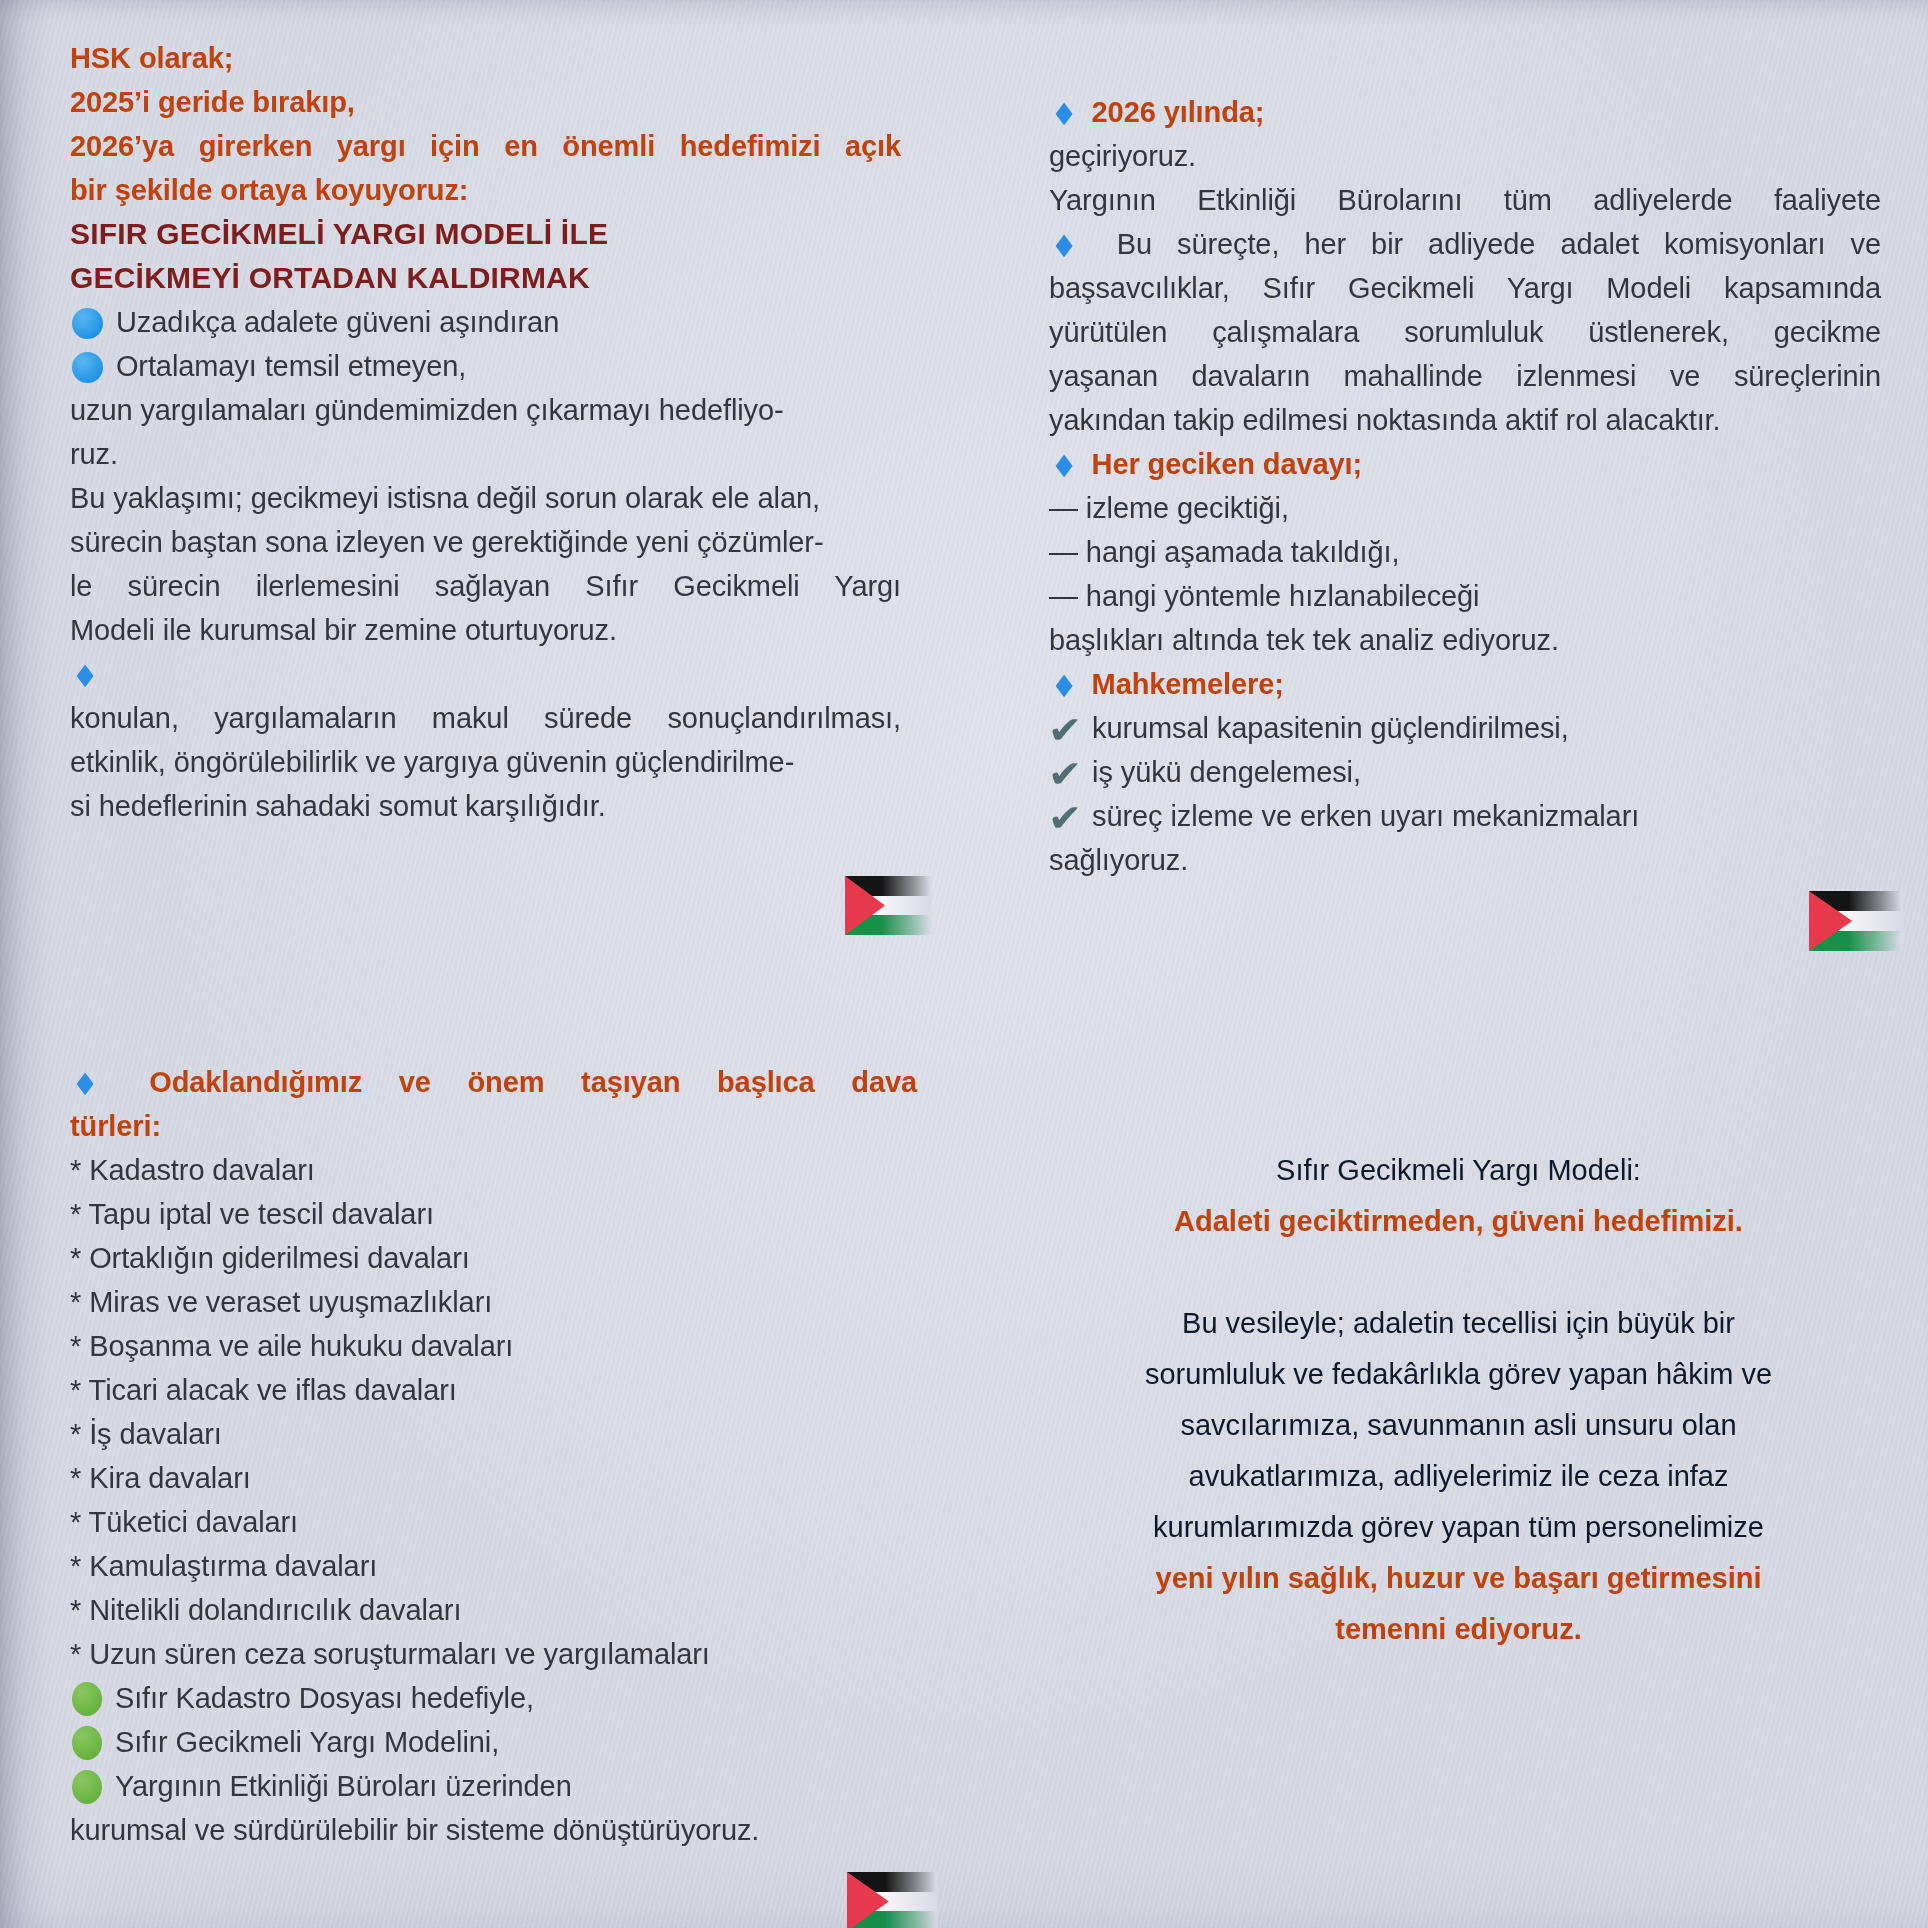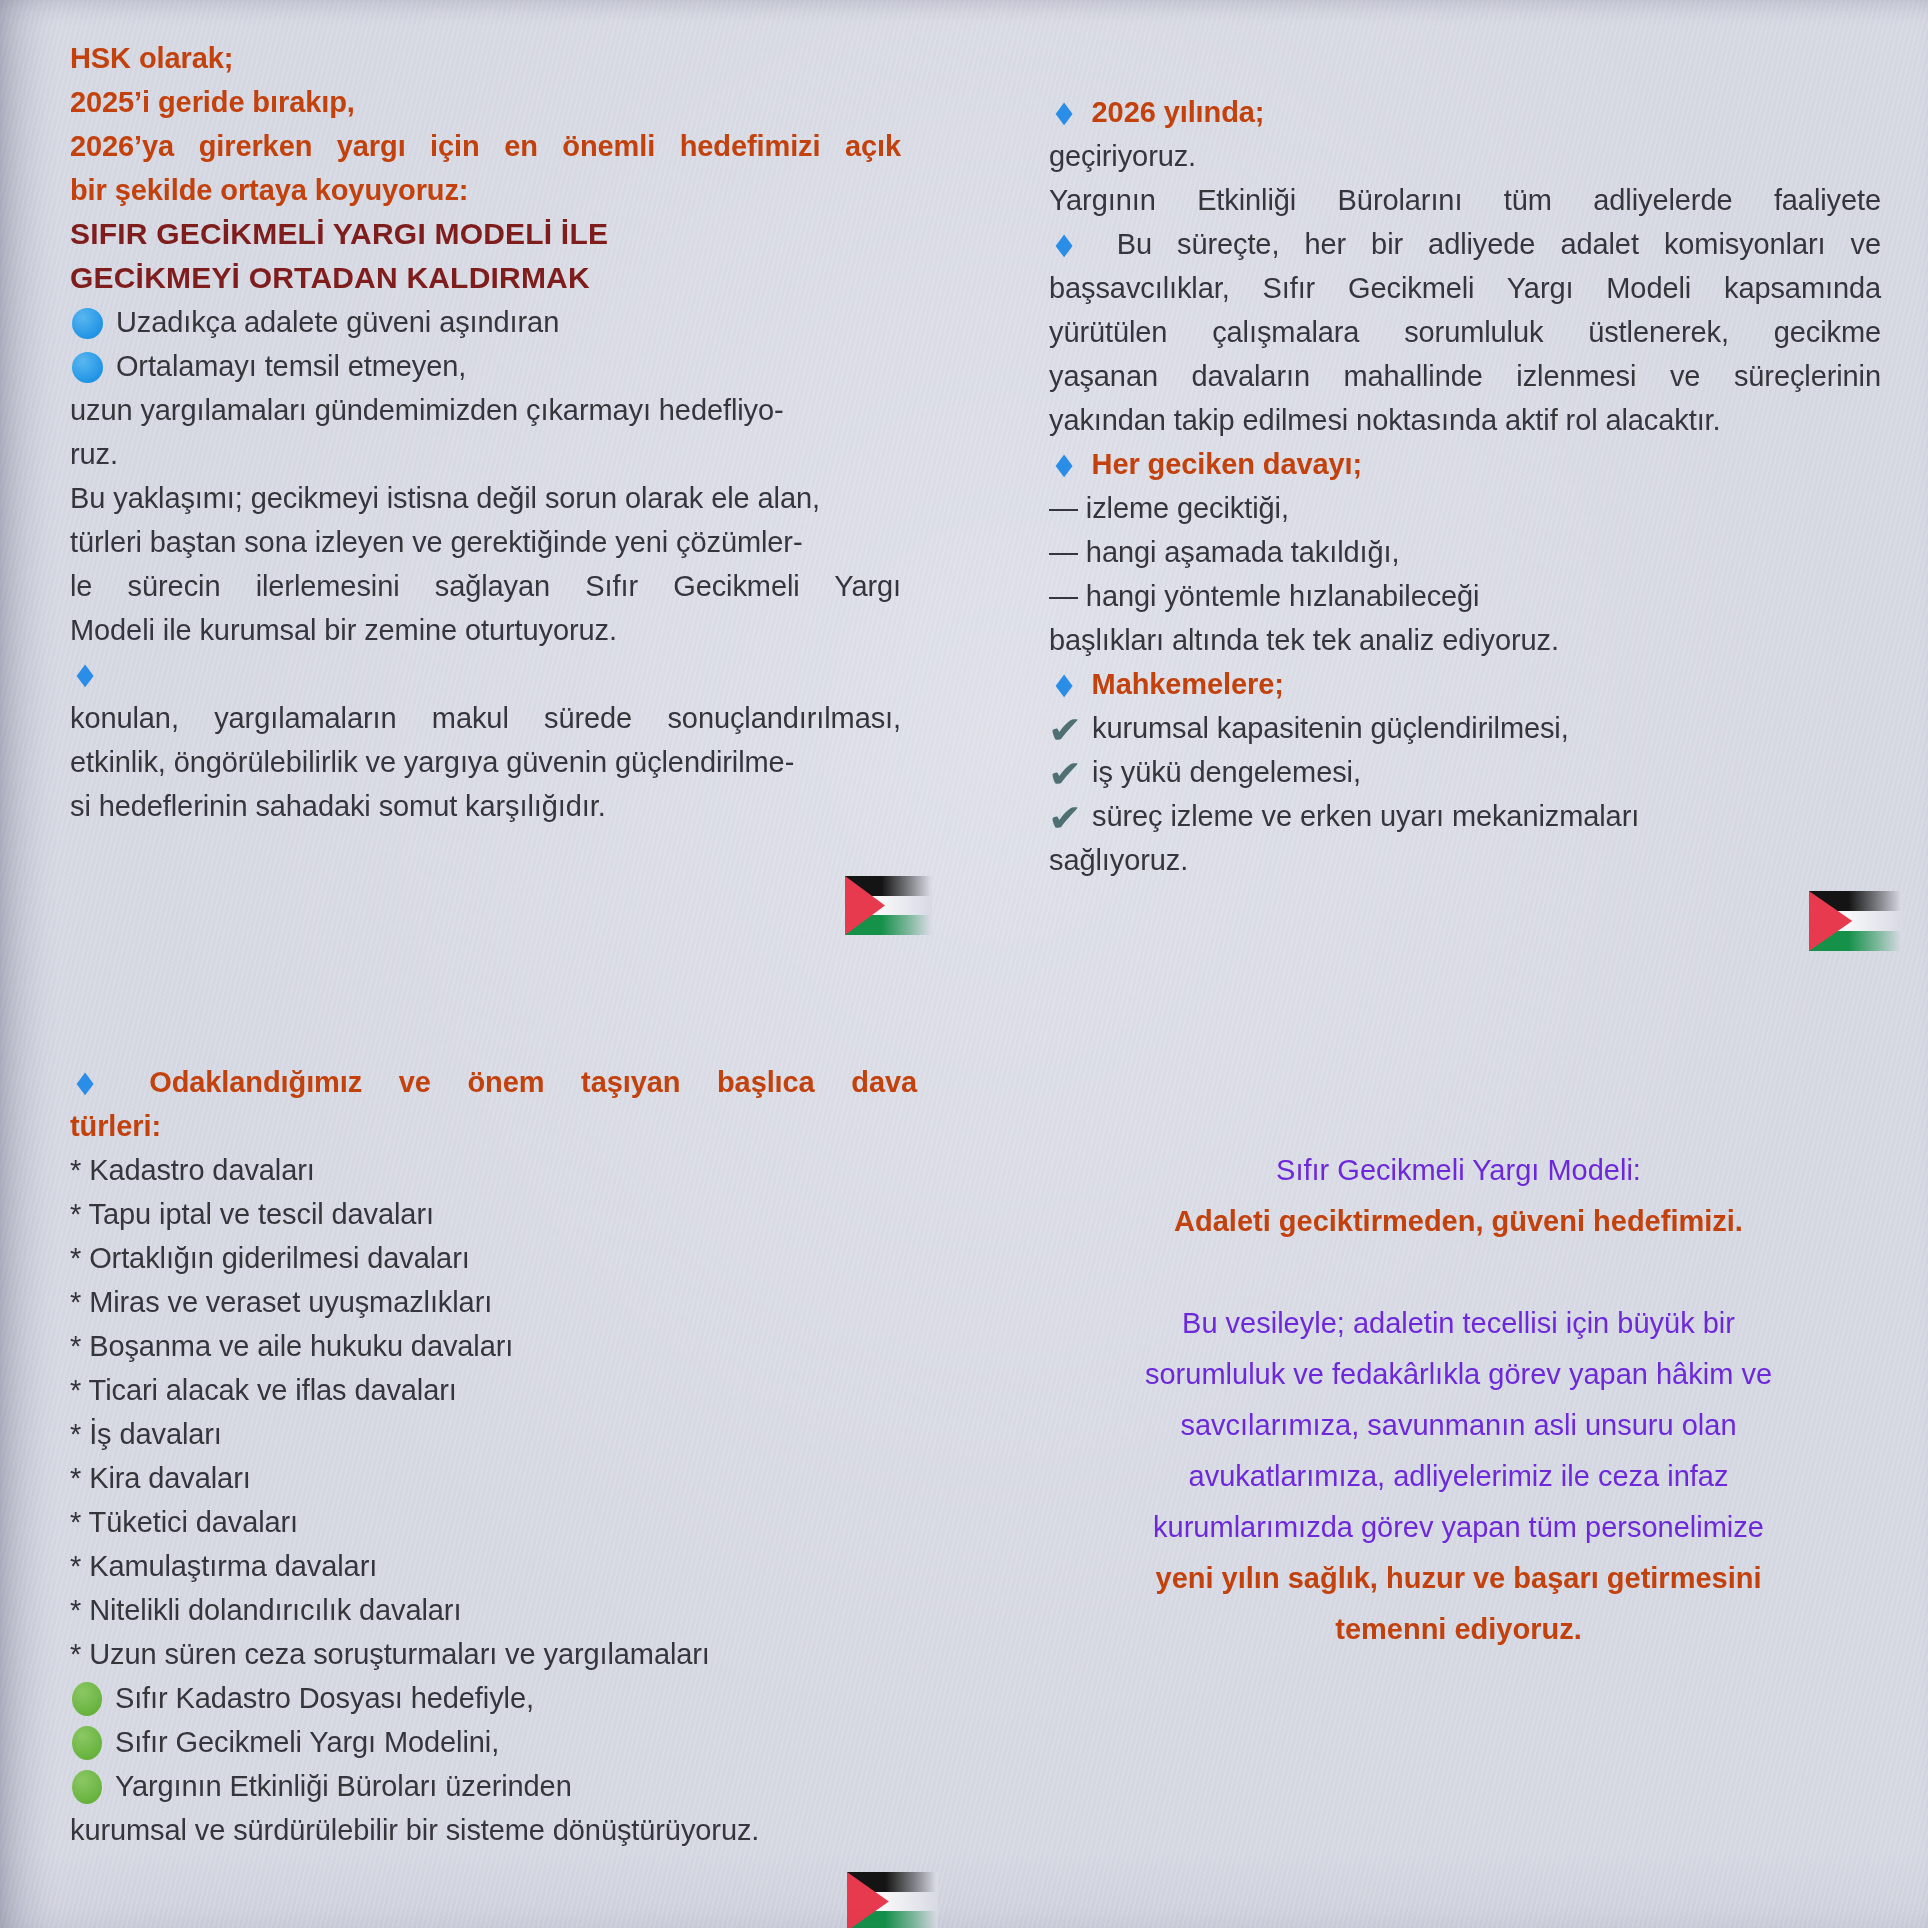--- a/index.html
+++ b/index.html
@@ -12,21 +12,21 @@
       linear-gradient(90deg, rgba(70,75,110,0.10), rgba(70,75,110,0) 3%),
       linear-gradient(0deg, rgba(70,75,110,0.05), rgba(70,75,110,0) 4%);
     font-family:"Liberation Sans","DejaVu Sans",sans-serif;
     color:#33333a;
   }
   .block{position:absolute;}
   .line{
     font-size:29px;line-height:44px;white-space:nowrap;
     letter-spacing:-0.1px;color:#35353c;
   }
-  .c-line{font-size:29px;line-height:51px;white-space:nowrap;color:#6d28d9;}
+  .c-line{font-size:29px;line-height:51px;white-space:nowrap;color:#0f172a;}
   .b{font-weight:700;color:#c2410c;}
   .caps{font-weight:700;color:#7f1d1d;font-size:30px;letter-spacing:0.2px;}
   .j{white-space:normal;text-align:justify;text-align-last:justify;}
   .center{text-align:center;text-align-last:center;}
   
   .dot-blue{
     display:inline-block;width:31px;height:31px;border-radius:50%;
     background:radial-gradient(circle at 35% 30%, #5ab7f0, #2093e5 72%);
     vertical-align:-6.6px;margin:0 13px 0 1.9px;
   }
@@ -62,21 +62,21 @@
   <div class="line b">2025’i geride bırakıp,</div>
   <div class="line b j">2026’ya girerken yargı için en önemli hedefimizi açık</div>
   <div class="line b">bir şekilde ortaya koyuyoruz:</div>
   <div class="line caps">SIFIR GECİKMELİ YARGI MODELİ İLE</div>
   <div class="line caps">GECİKMEYİ ORTADAN KALDIRMAK</div>
   <div class="line"><span class="dot-blue"></span><span>Uzadıkça adalete güveni aşındıran</span></div>
   <div class="line"><span class="dot-blue"></span><span>Ortalamayı temsil etmeyen,</span></div>
   <div class="line">uzun yargılamaları gündemimizden çıkarmayı hedefliyo-</div>
   <div class="line">ruz.</div>
   <div class="line">Bu yaklaşımı; gecikmeyi istisna değil sorun olarak ele alan,</div>
-  <div class="line">türleri baştan sona izleyen ve gerektiğinde yeni çözümler-</div>
+  <div class="line">sürecin baştan sona izleyen ve gerektiğinde yeni çözümler-</div>
   <div class="line j">le sürecin ilerlemesini sağlayan Sıfır Gecikmeli Yargı</div>
   <div class="line">Modeli ile kurumsal bir zemine oturtuyoruz.</div>
   <div class="line j"><span class="diamond"></span> </div>
   <div class="line j">konulan, yargılamaların makul sürede sonuçlandırılması,</div>
   <div class="line">etkinlik, öngörülebilirlik ve yargıya güvenin güçlendirilme-</div>
   <div class="line">si hedeflerinin sahadaki somut karşılığıdır.</div>
 </section>
 
 <section class="block" style="left:1049px;top:90px;width:832px;">
   <div class="line"><span class="diamond"></span><span class="b">2026 yılında;</span></div>

